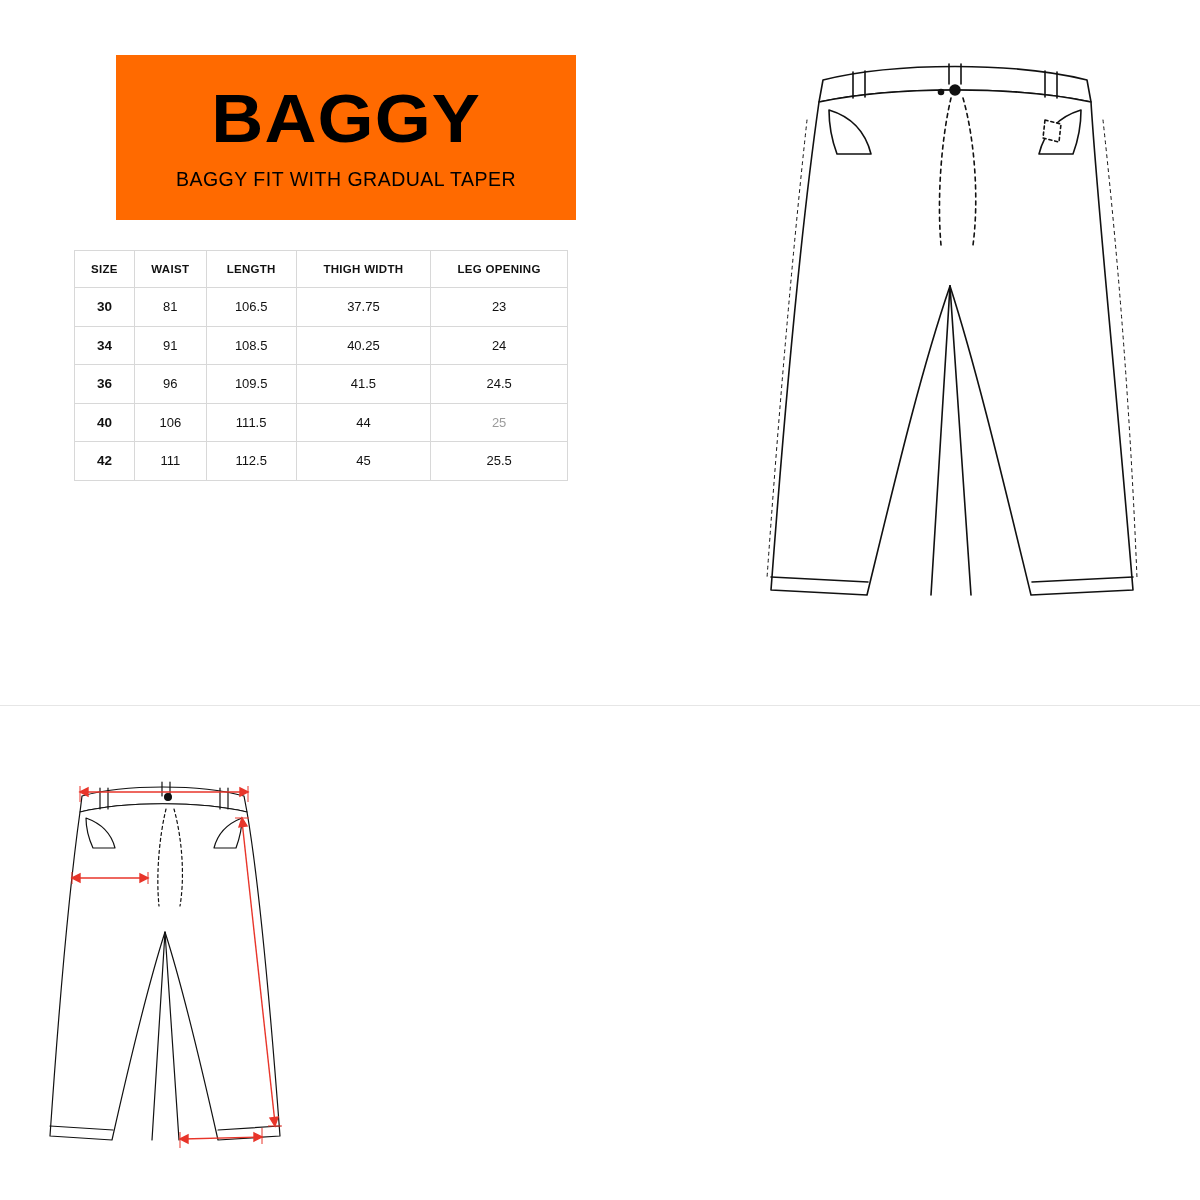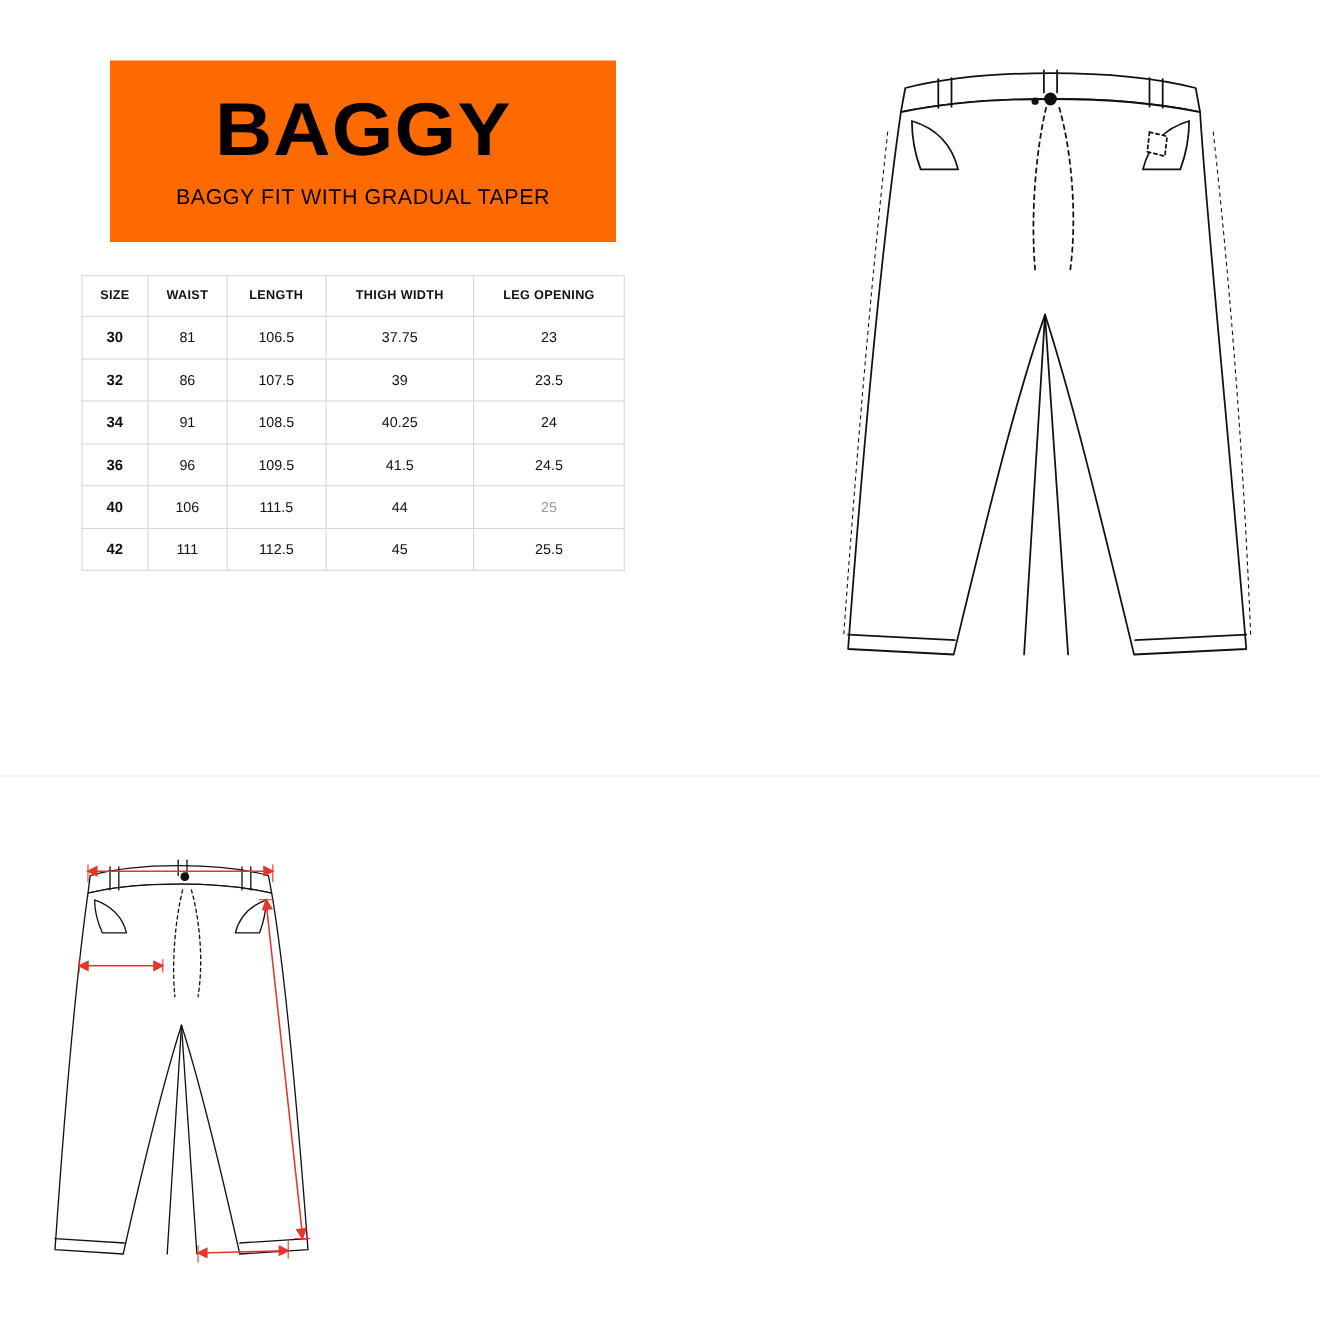--- a/index.html
+++ b/index.html
@@ -20,21 +20,21 @@
   #top-section {
     position: absolute;
     left: 0; top: 0;
     width: 1200px;
     height: 705px;
     background: #ffffff;
   }
 
   #title-banner {
     position: absolute;
-    left: 100px;
+    left: 116px;
     top: 55px;
     width: 460px;
     height: 165px;
     background: #ff6a00;
     display: flex;
     flex-direction: column;
     align-items: center;
     justify-content: center;
   }
   #title-banner .banner-title {
@@ -140,27 +140,20 @@
         <th>LEG OPENING</th>
       </tr>
     </thead>
     <tbody>
       <tr>
         <td class="size-col">30</td>
         <td>81</td>
         <td>106.5</td>
         <td>37.75</td>
         <td>23</td>
-      </tr>
-      <tr>
-        <td class="size-col">32</td>
-        <td>86</td>
-        <td>107.5</td>
-        <td>39</td>
-        <td>23.5</td>
       </tr>
       <tr>
         <td class="size-col">34</td>
         <td>91</td>
         <td>108.5</td>
         <td>40.25</td>
         <td>24</td>
       </tr>
       <tr>
         <td class="size-col">36</td>

